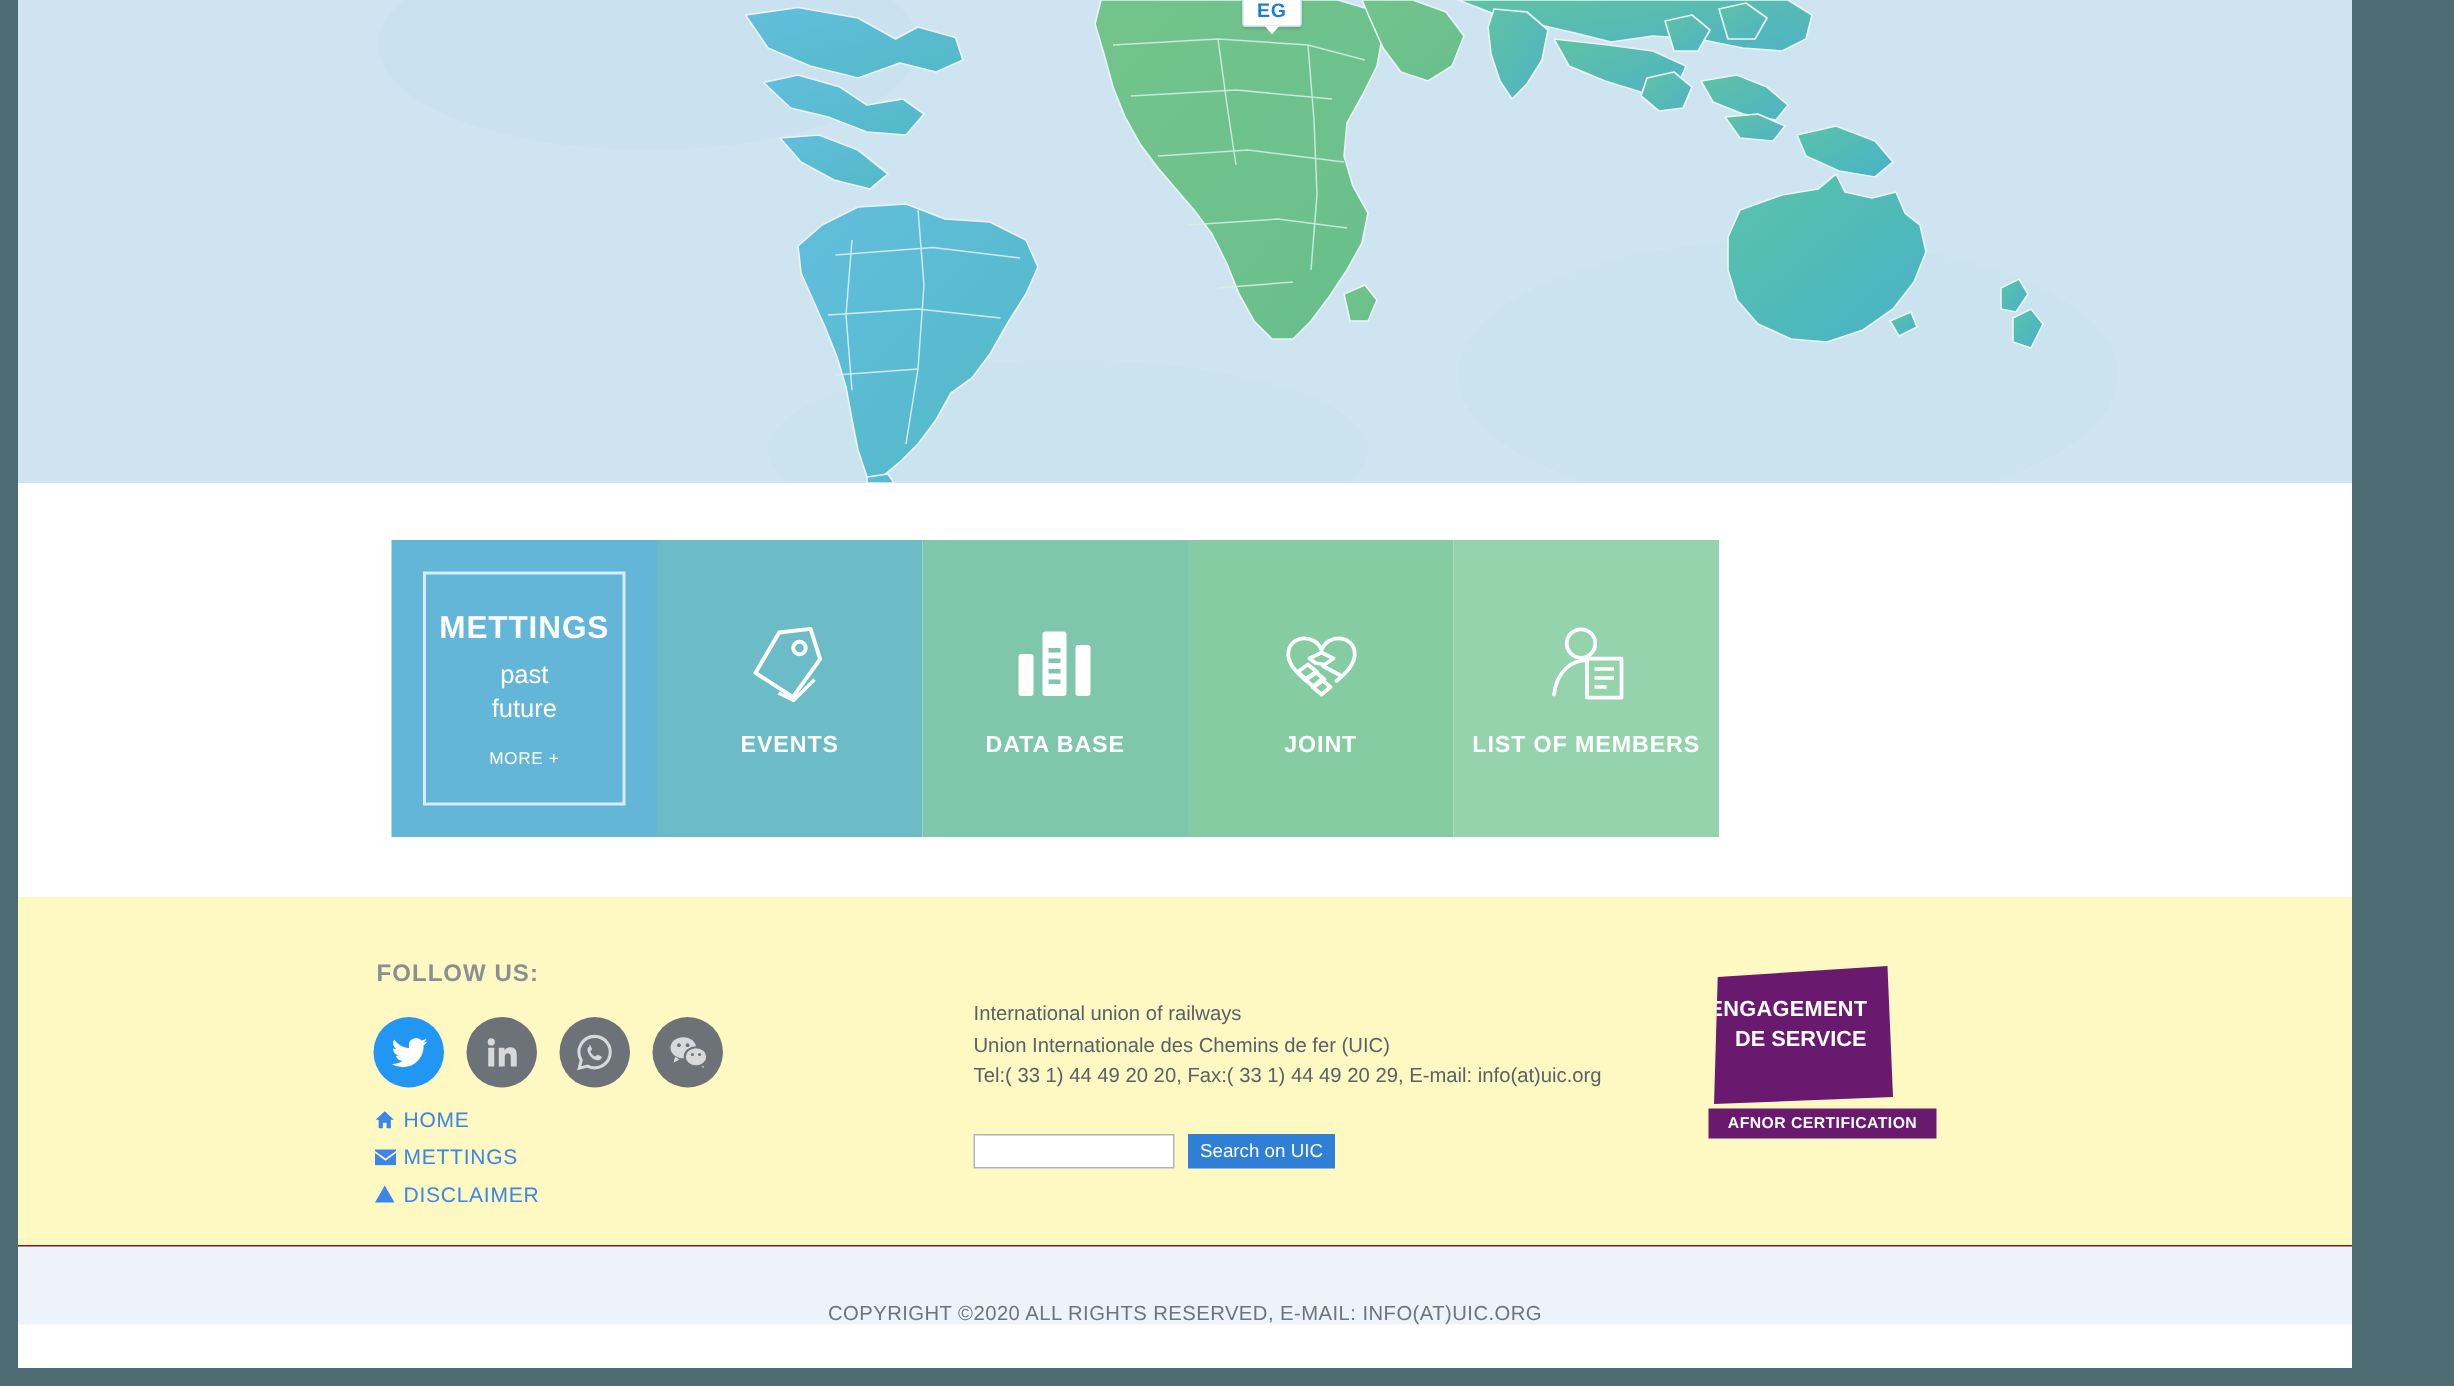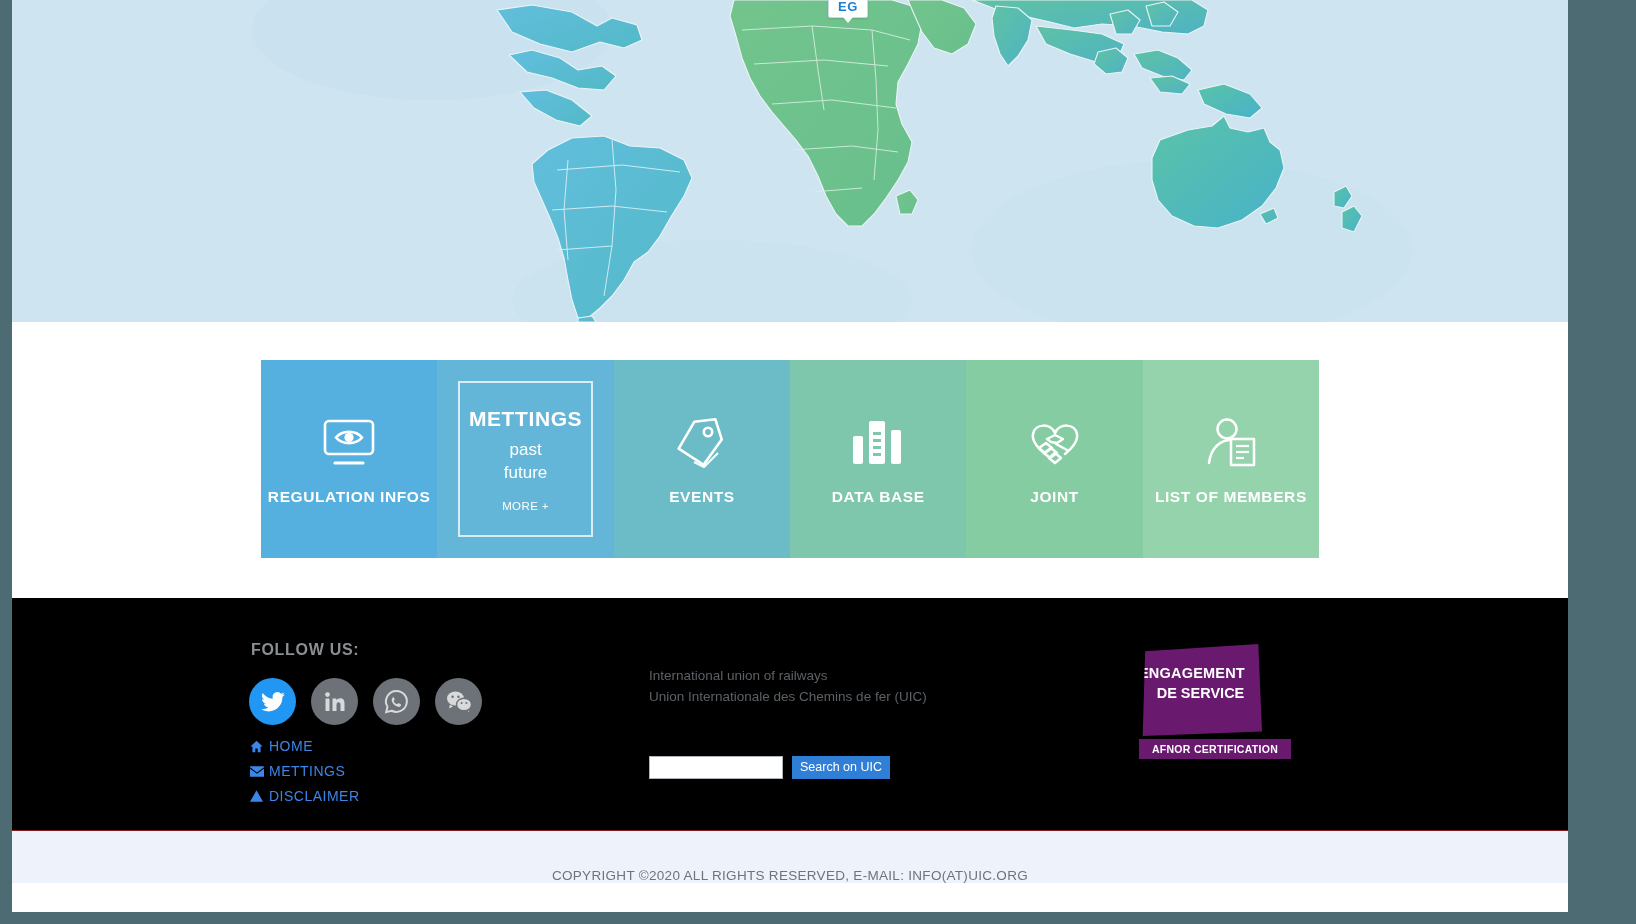--- a/index.html
+++ b/index.html
@@ -84,21 +84,21 @@
     align-items:center;justify-content:center;
     box-sizing:border-box;
   }
   .mtg-title{color:#fff;font-size:21px;font-weight:bold;letter-spacing:.6px;}
   .mtg-sub{color:#fff;font-size:17px;margin-top:9px;font-weight:normal;}
   .mtg-sub2{color:#fff;font-size:17px;margin-top:3px;font-weight:normal;}
   .mtg-more{color:#fff;font-size:11.5px;margin-top:17px;letter-spacing:.4px;}
 
   
   .footer{
-    background:#000000;
+    background:#fef9c3;
     padding:28px 0 22px 0;
     position:relative;
     min-height:182px;
   }
   .f-inner{position:relative;width:1556px;height:182px;}
 
   .follow-label{
     position:absolute;left:239px;top:15px;
     color:#8a8f94;font-size:16px;font-weight:bold;letter-spacing:.7px;
   }
@@ -267,31 +267,20 @@
         <path d="M556,160 L552,210 L556,260"></path>
       </g>
     </svg>
 
     <div class="eg-tip">EG</div>
   </div>
 
   <div class="tiles-wrap">
     <div class="tiles">
 
-      <div class="tile t1">
-        <div class="ico">
-          <svg width="54" height="50" viewBox="0 0 54 50" fill="none" stroke="#ffffff" stroke-width="2.6">
-            <rect x="3" y="3" width="48" height="33" rx="4"></rect>
-            <path d="M14 19.5 C20 12, 34 12, 40 19.5 C34 27, 20 27, 14 19.5 Z"></path>
-            <circle cx="27" cy="19.5" r="4.6" fill="#ffffff" stroke="none"></circle>
-            <line x1="13" y1="45" x2="41" y2="45" stroke-width="3.2" stroke-linecap="round"></line>
-          </svg>
-        </div>
-        <div class="cap">REGULATION INFOS</div>
-      </div>
 
       <div class="tile t2">
         <div class="mtg-inner">
           <div class="mtg-title">METTINGS</div>
           <div class="mtg-sub">past</div>
           <div class="mtg-sub2">future</div>
           <div class="mtg-more">MORE +</div>
         </div>
       </div>
 
@@ -417,20 +406,21 @@
                 <path d="M8 0 16 14H0Z"></path>
               </svg>
           </span>
           <span>DISCLAIMER</span>
         </div>
       </div>
 
       <div class="addr">
         <div>International union of railways</div>
         <div>Union Internationale des Chemins de fer (UIC)</div>
+        <div>Tel:( 33 1) 44 49 20 20, Fax:( 33 1) 44 49 20 29, E-mail: info(at)uic.org</div>
       </div>
 
       <div class="searchrow">
         <input class="searchbox" type="text" placeholder="" style="">
         <button class="searchbtn">Search on UIC</button>
       </div>
 
       <div class="afnor">
         <div class="plate">
           <div class="t1">ENGAGEMENT</div>

